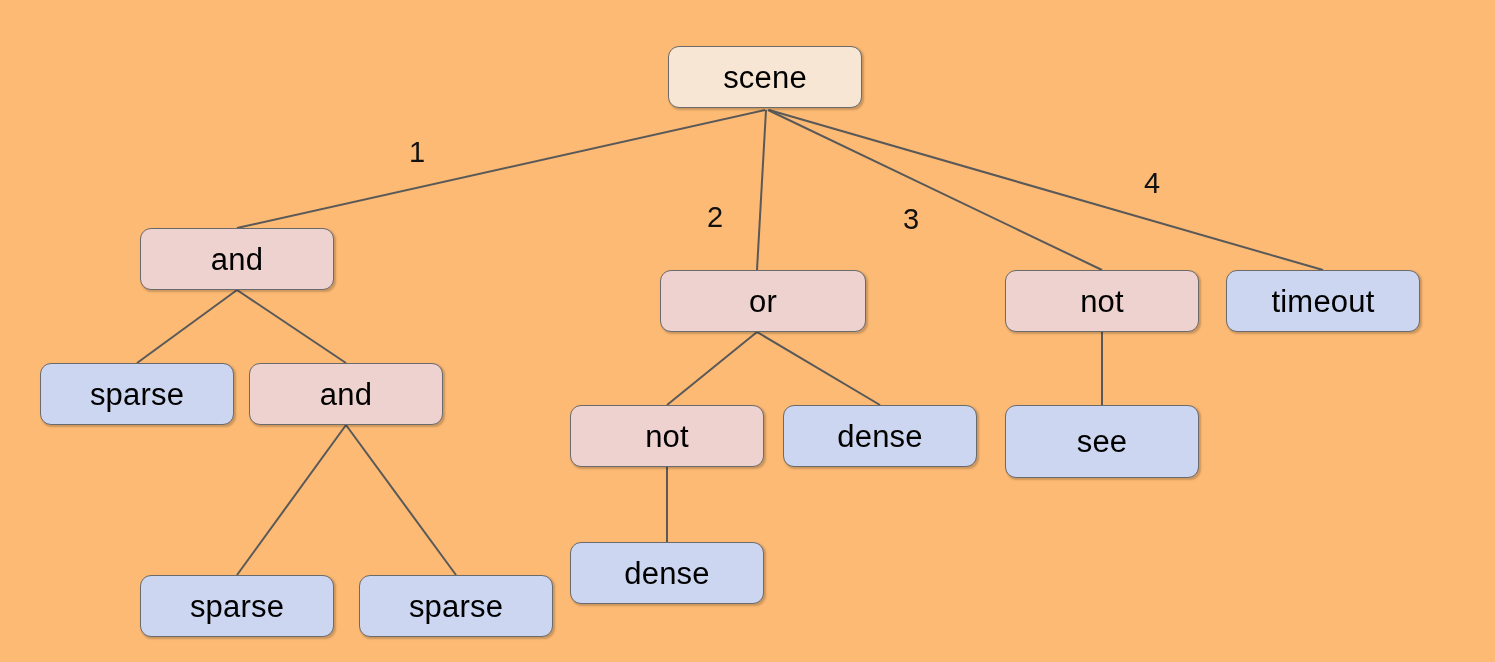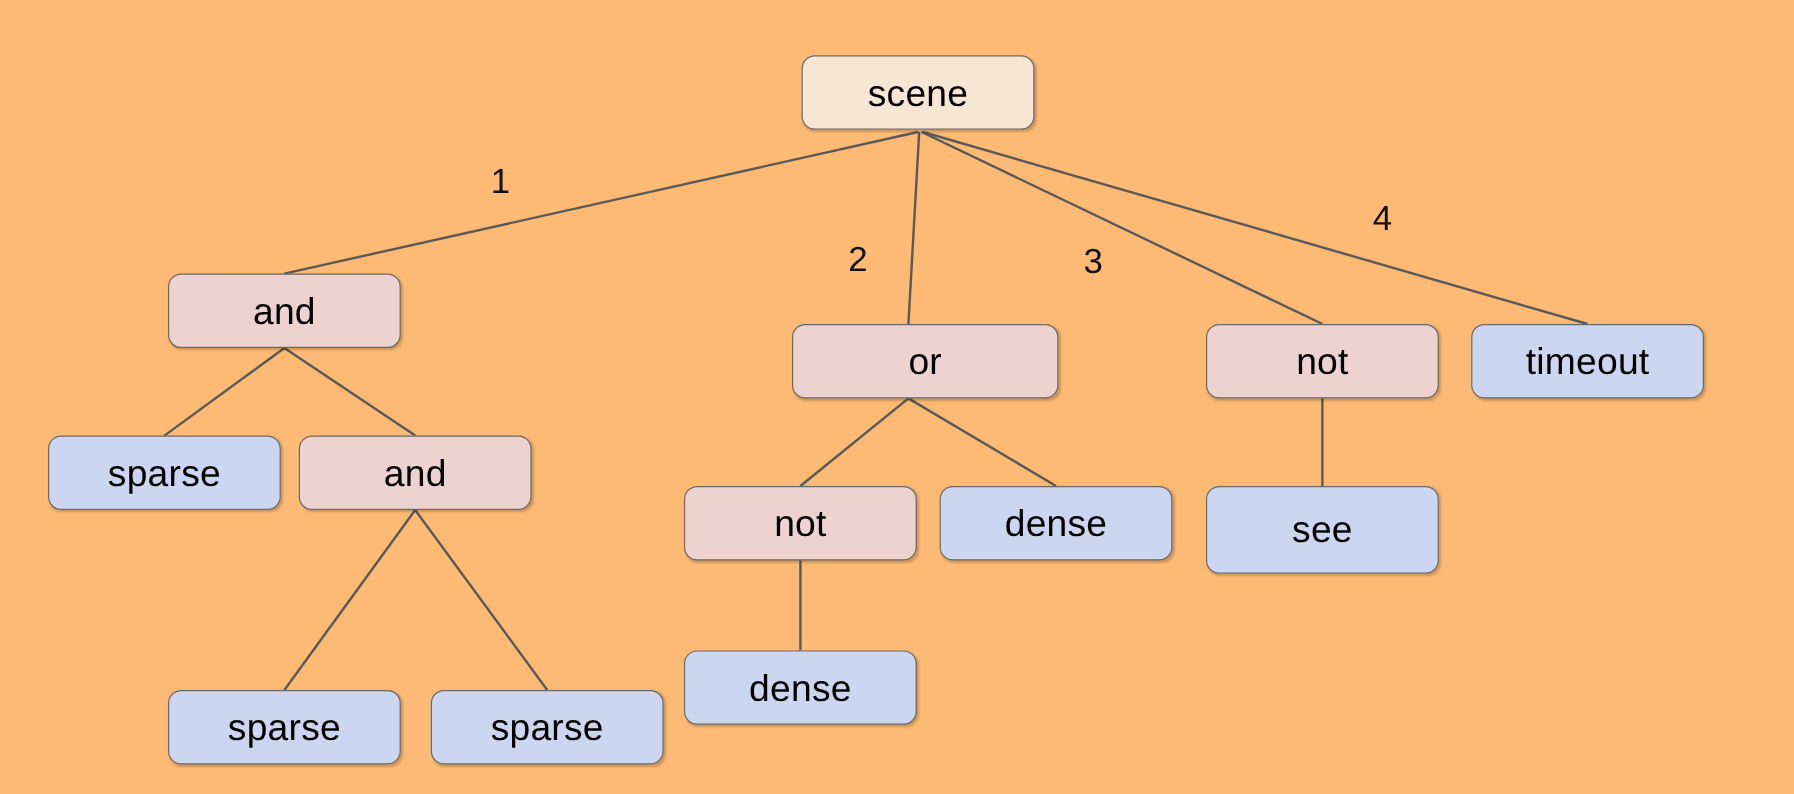--- a/index.html
+++ b/index.html
@@ -69,21 +69,21 @@
       <line x1="667" y1="467" x2="667" y2="542" stroke="#595959" stroke-width="2"></line>
       <line x1="1102" y1="332" x2="1102" y2="405" stroke="#595959" stroke-width="2"></line>
     </svg>
   <div id="node-layer">
       <div class="node" style="left: 668px; top: 46px; width: 194px; height: 62px; background: rgb(246, 230, 211); border-color: rgb(107, 107, 107); color: rgb(0, 0, 0);">
         <span class="node-label">scene</span>
       </div>
       <div class="node" style="left: 140px; top: 228px; width: 194px; height: 62px; background: rgb(238, 210, 207); border-color: rgb(107, 107, 107); color: rgb(0, 0, 0);">
         <span class="node-label">and</span>
       </div>
-      <div class="node" style="left: 660px; top: 270px; width: 222px; height: 62px; background: rgb(238, 210, 207); border-color: rgb(107, 107, 107); color: rgb(0, 0, 0);">
+      <div class="node" style="left: 660px; top: 270px; width: 206px; height: 62px; background: rgb(238, 210, 207); border-color: rgb(107, 107, 107); color: rgb(0, 0, 0);">
         <span class="node-label">or</span>
       </div>
       <div class="node" style="left: 1005px; top: 270px; width: 194px; height: 62px; background: rgb(238, 210, 207); border-color: rgb(107, 107, 107); color: rgb(0, 0, 0);">
         <span class="node-label">not</span>
       </div>
       <div class="node" style="left: 1226px; top: 270px; width: 194px; height: 62px; background: rgb(204, 214, 240); border-color: rgb(107, 107, 107); color: rgb(0, 0, 0);">
         <span class="node-label">timeout</span>
       </div>
       <div class="node" style="left: 40px; top: 363px; width: 194px; height: 62px; background: rgb(204, 214, 240); border-color: rgb(107, 107, 107); color: rgb(0, 0, 0);">
         <span class="node-label">sparse</span>

